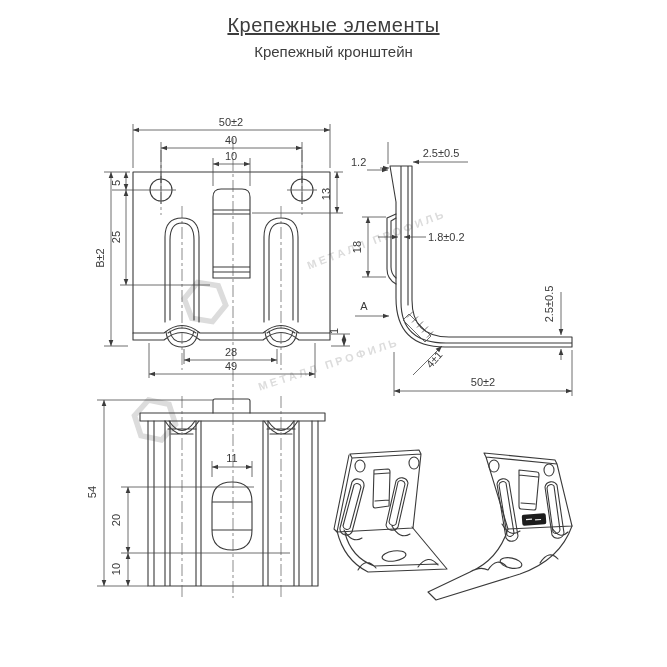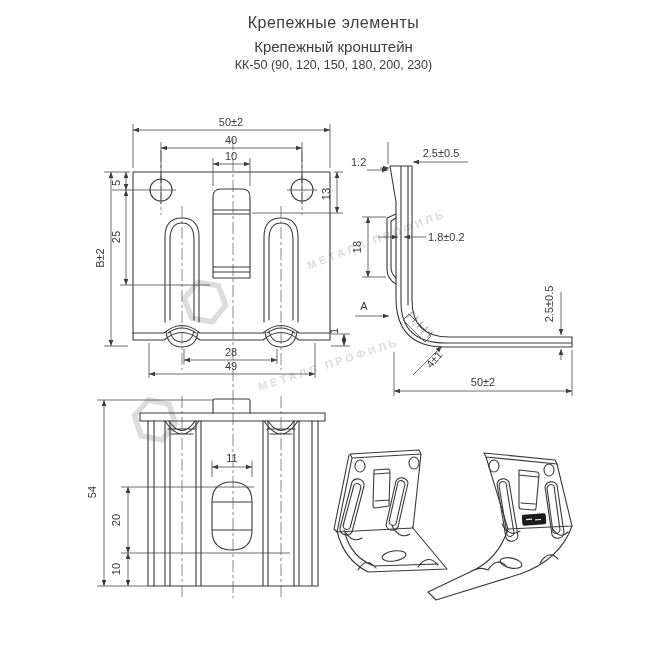--- a/index.html
+++ b/index.html
@@ -1,39 +1,38 @@
 <!DOCTYPE html>
 <html><head>
 <meta charset="utf-8">
 <style>
   html,body{margin:0;padding:0;background:#ffffff;}
   .page{position:relative;width:667px;height:667px;background:#fff;overflow:hidden;
         font-family:"Liberation Sans", sans-serif;}
   .header{position:absolute;top:14px;left:0;width:667px;text-align:center;color:#3d3d3d;z-index:3;}
-  .title{font-size:16px;letter-spacing:0.5px;}
+  .title{font-size:20px;letter-spacing:0.5px;text-decoration:underline;}
   .subtitle{font-size:15px;margin-top:6px;}
   .models{font-size:12.5px;margin-top:3px;}
   svg{position:absolute;top:0;left:0;z-index:2;}
   svg text{font-family:"Liberation Sans", sans-serif;font-size:11px;fill:#3a3a3a;}
   .outline{fill:none;stroke:#3a3a3a;stroke-width:1.1;stroke-linejoin:round;stroke-linecap:round;}
   .thin{fill:none;stroke:#4a4a4a;stroke-width:0.8;}
   .dim{fill:none;stroke:#4a4a4a;stroke-width:0.8;}
   .cl{fill:none;stroke:#5a5a5a;stroke-width:0.7;stroke-dasharray:12 3 3 3;}
   .wm{fill:#dcdcdc;font-weight:bold;}
   .wmline{fill:none;stroke:#dcdcdc;stroke-width:5.5;}
 </style>
 </head>
 <body>
 
 <div class="page">
 
   <div class="header">
     <div class="title">Крепежные элементы</div>
     <div class="subtitle">Крепежный кронштейн</div>
-    <div class="models">КК-50 (90, 120, 150, 180, 200, 230)</div>
   </div>
 
   <svg width="667" height="667" viewBox="0 0 667 667">
     <defs>
       <marker id="arr" viewBox="0 0 10 10" refX="9" refY="5" markerWidth="9" markerHeight="9" orient="auto-start-reverse">
         <path d="M0,1.5 L9,5 L0,8.5 z" fill="#3c3c3c"></path>
       </marker>
     </defs>
 
     <g>

